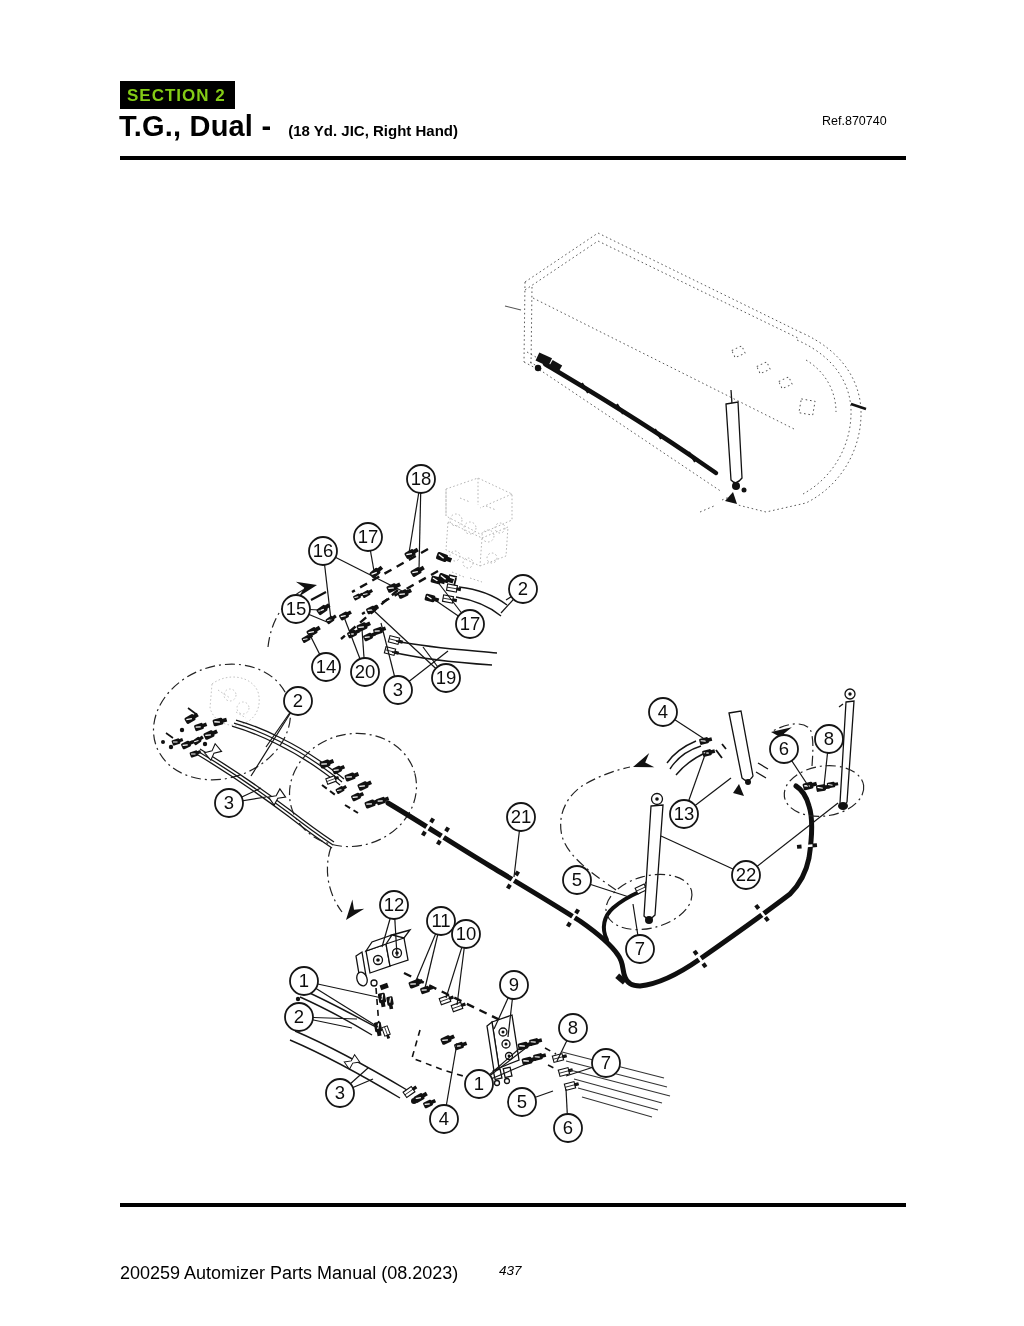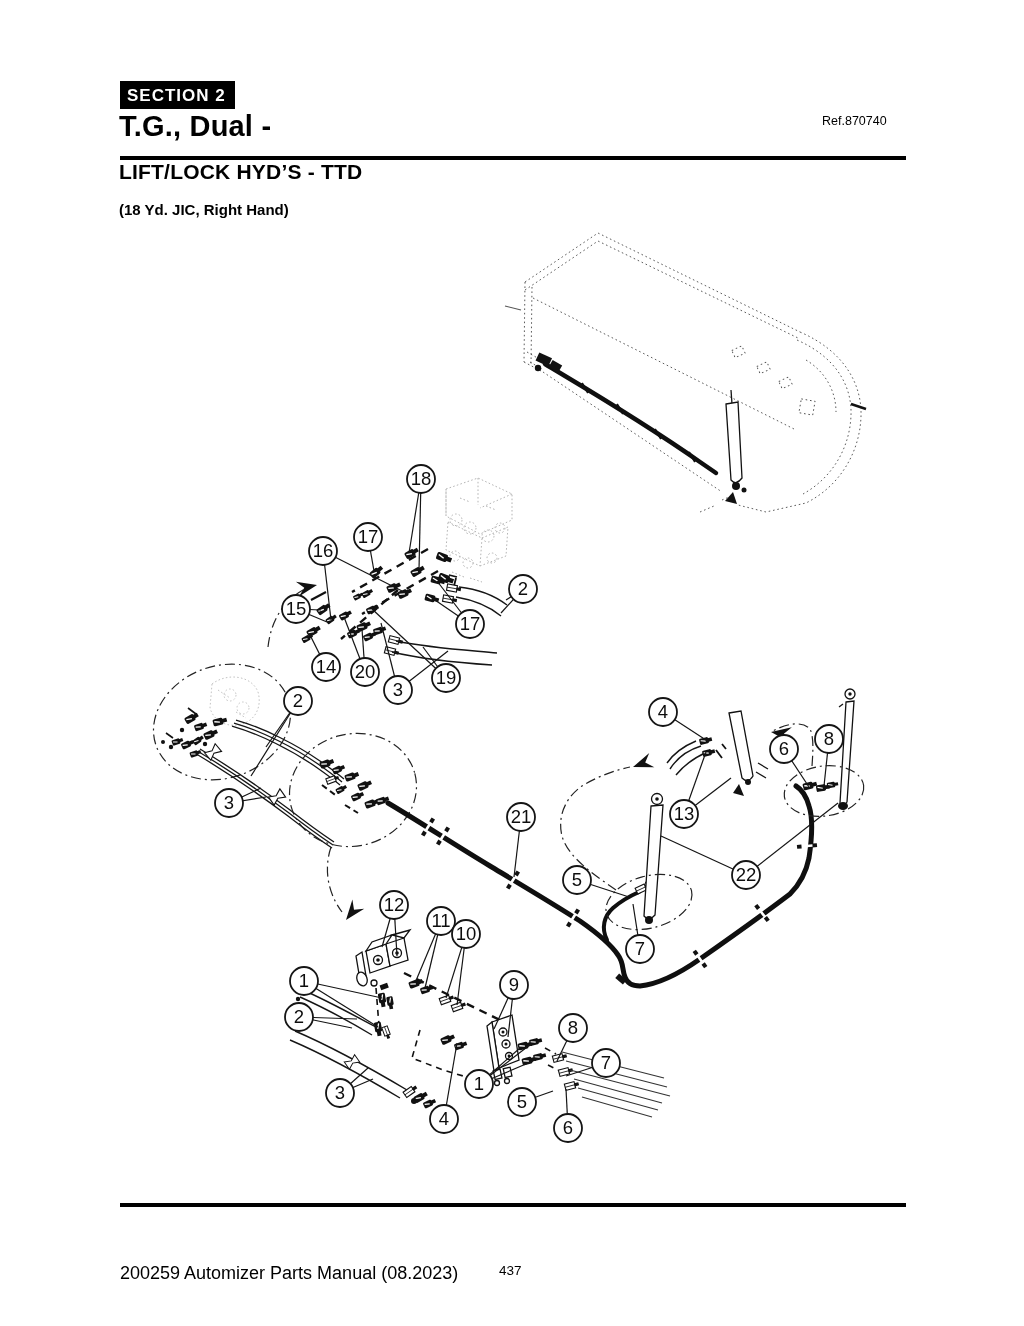--- a/index.html
+++ b/index.html
@@ -1,29 +1,29 @@
 <!DOCTYPE html>
 <html><head>
 <meta charset="utf-8">
 <style>
   html,body{margin:0;padding:0;background:#e8e8e8;}
   .page{position:relative;width:1024px;height:1326px;background:#fff;overflow:hidden;
         font-family:"Liberation Sans",sans-serif;color:#000;}
-  .section-badge{position:absolute;left:120px;top:81px;background:#000;color:#ffffff;
+  .section-badge{position:absolute;left:120px;top:81px;background:#000;color:#84cc16;
         font-weight:bold;font-size:17px;line-height:1;padding:6px 9px 5px 7px;letter-spacing:1px;}
-  .title-row{position:absolute;left:119px;top:110px;display:flex;align-items:baseline;gap:17px;white-space:nowrap;flex-direction:column;}
+  .title-row{position:absolute;left:119px;top:110px;display:flex;align-items:baseline;gap:17px;white-space:nowrap;}
   .t1{font-size:29px;font-weight:bold;letter-spacing:.2px;}
   .t2{font-size:21px;font-weight:bold;letter-spacing:.2px;}
   .t3{font-size:15px;font-weight:bold;}
   .ref{position:absolute;left:822px;top:114px;font-size:12.5px;}
   .rule{position:absolute;left:120px;width:786px;height:4px;background:#000;}
   .rule-top{top:156px;}
   .rule-bottom{top:1203px;}
   .footer-left{position:absolute;left:120px;top:1263px;font-size:18px;}
-  .footer-page{position:absolute;left:499px;top:1263px;font-size:13.5px;}
+  .footer-page{position:absolute;left:499px;top:1263px;font-size:13.5px;font-style:italic;}
   svg.diagram{position:absolute;left:0;top:0;}
   .leader{stroke:#151515;stroke-width:1.2;}
   .callout-circle{fill:#fff;stroke:#151515;stroke-width:1.8;}
   .callout-num{font-family:"Liberation Sans",sans-serif;font-size:18.5px;text-anchor:middle;fill:#0d0d0d;}
   .h2{stroke:#161616;stroke-width:1.4;fill:none;}
   .bold{stroke:#0f0f0f;stroke-width:5;fill:none;stroke-linecap:round;}
   .bold3{stroke:#0f0f0f;stroke-width:4;fill:none;stroke-linecap:round;}
   .thin{stroke:#161616;stroke-width:1.3;fill:none;}
   .dd{fill:none;stroke:#232323;stroke-width:1.2;stroke-dasharray:10 4 2 4;}
   .dot{fill:none;stroke:#4a4a4a;stroke-width:0.9;stroke-dasharray:1.6 2.8;}
@@ -34,21 +34,20 @@
   .blk{fill:#111;stroke:none;}
 </style>
 </head>
 <body>
 
 <div class="page">
 
   <div class="section-badge">SECTION 2</div>
   <div class="title-row">
     <span class="t1">T.G., Dual -</span>
-    <span class="t2">LIFT/LOCK HYD’S - TTD</span>
     <span class="t3">(18 Yd. JIC, Right Hand)</span>
   </div>
   <div class="ref">Ref.870740</div>
   <div class="rule rule-top"></div>
   <div class="rule rule-bottom"></div>
   <div class="footer-left">200259 Automizer Parts Manual (08.2023)</div>
   <div class="footer-page">437</div>
 
   <svg id="diagram" class="diagram" width="1024" height="1326" viewBox="0 0 1024 1326">
     <defs>

